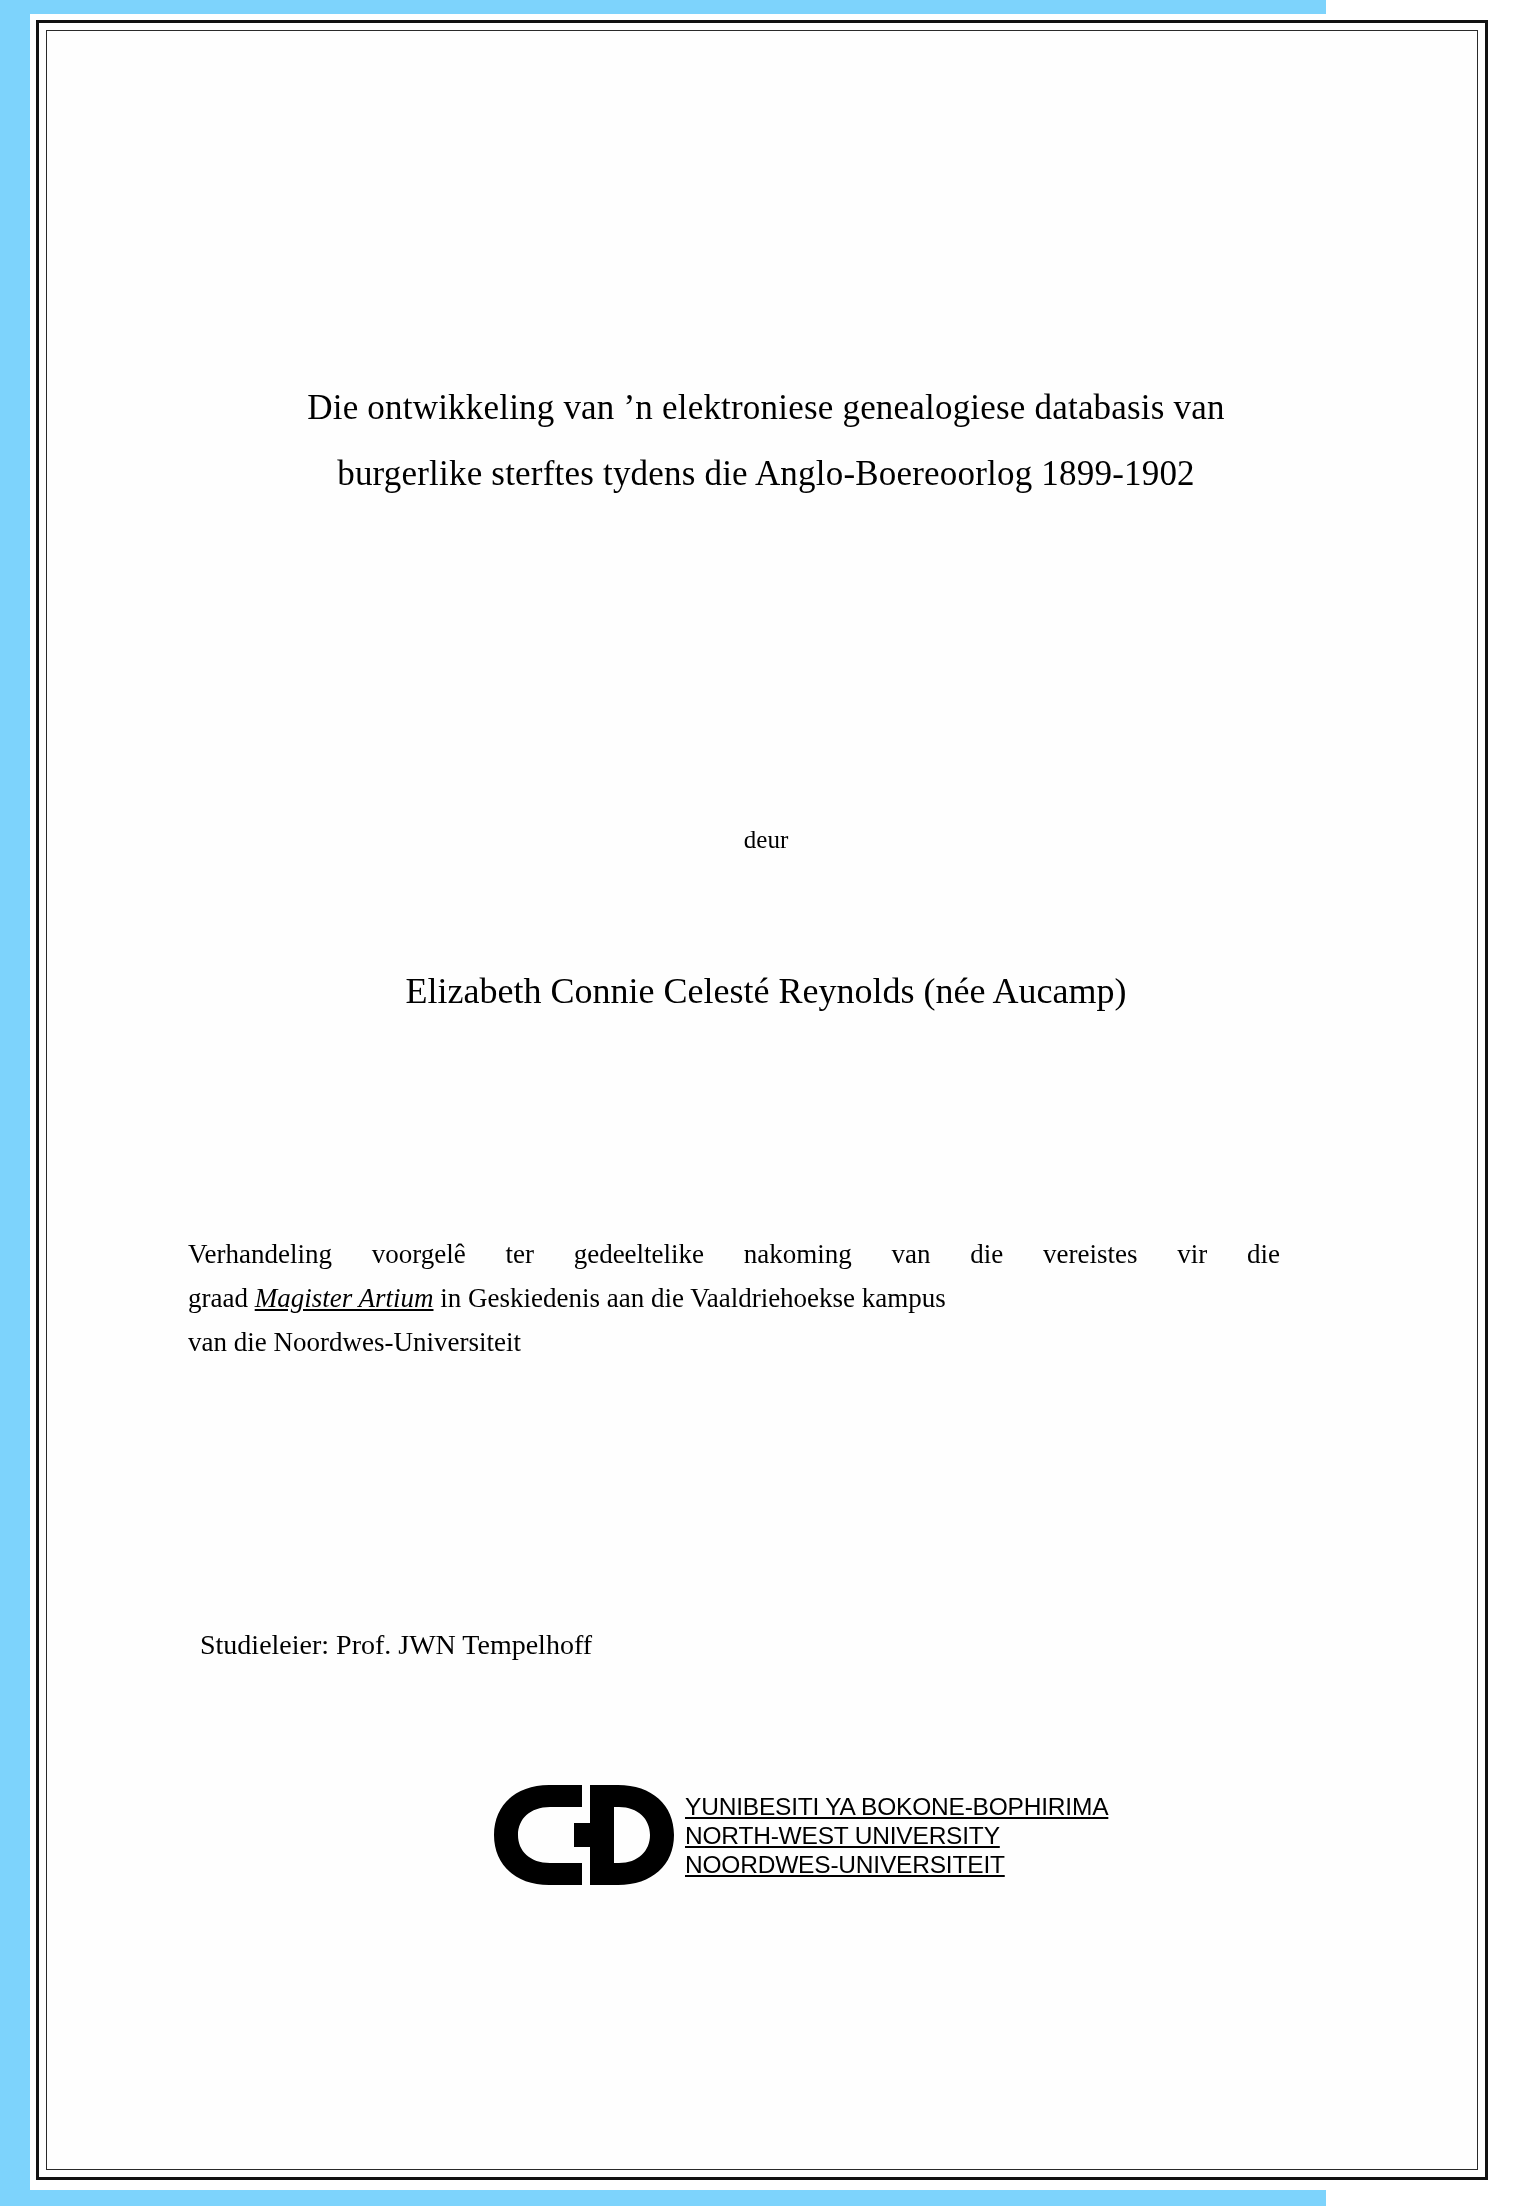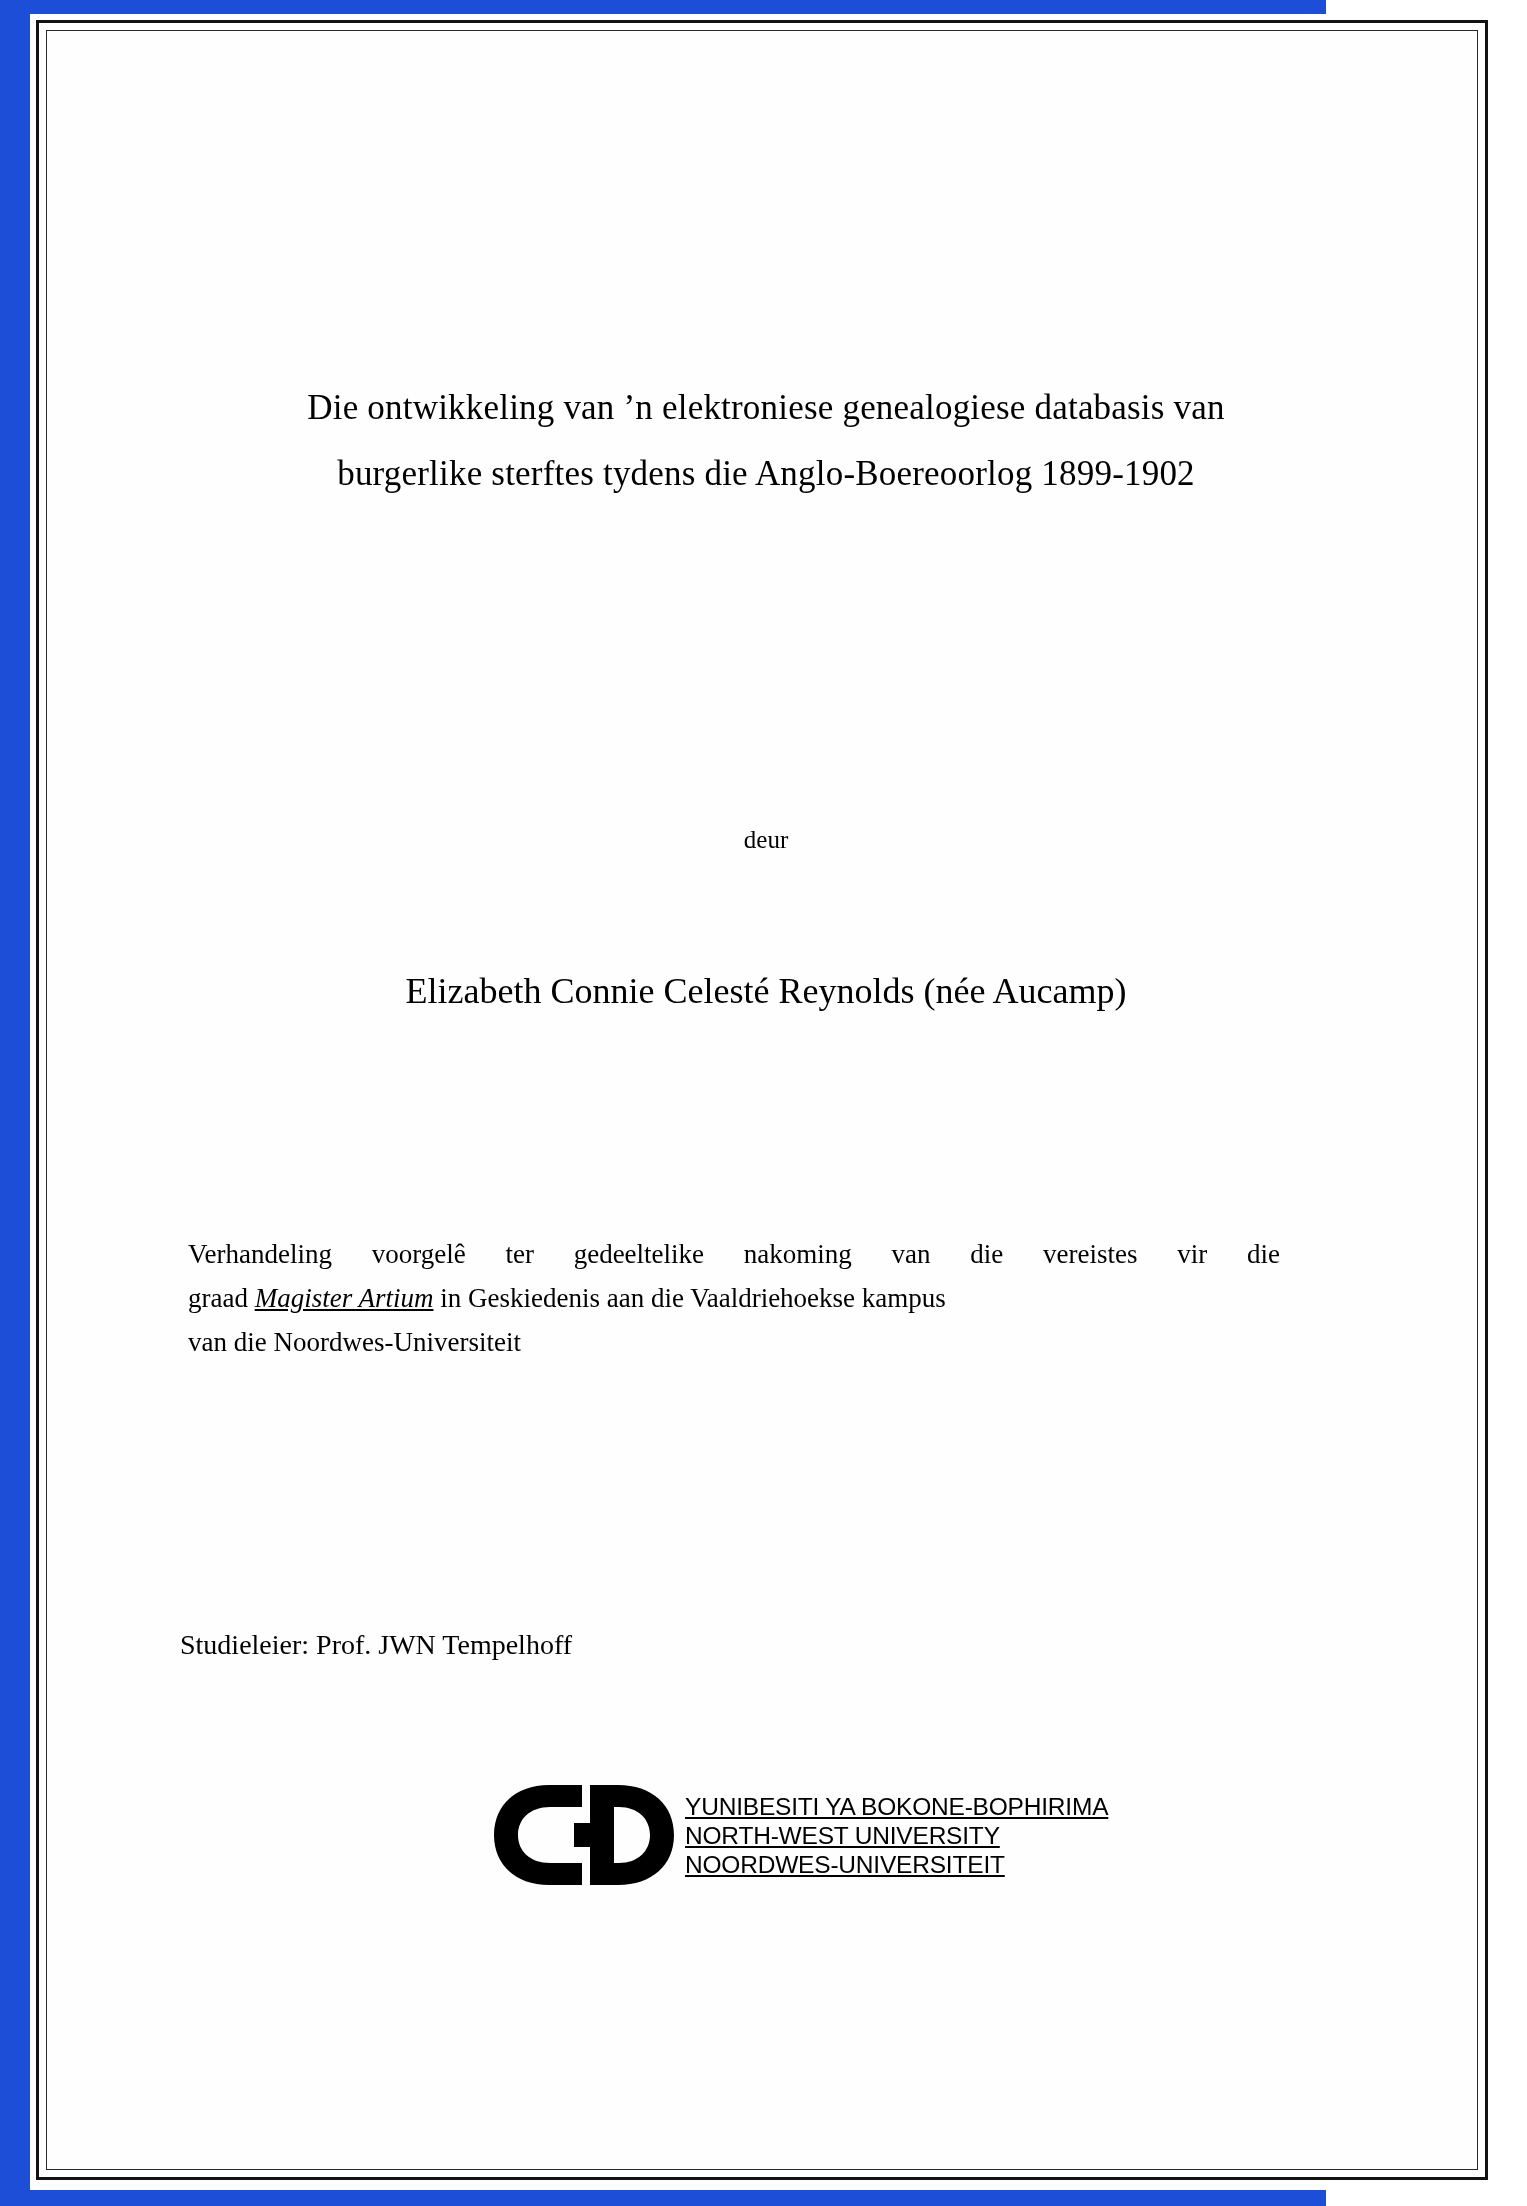--- a/index.html
+++ b/index.html
@@ -15,21 +15,21 @@
     position: relative;
     overflow: hidden;
   }
   
   .scan-page {
     position: absolute;
     left: 0;
     top: 0;
     width: 1326px;
     height: 2206px;
-    background: #1d4ed8;
+    background: #7dd3fc;
   }
   .paper {
     position: absolute;
     left: 30px;
     top: 14px;
     width: 1467px;
     height: 2176px;
     background: #ffffff;
   }
   
@@ -107,21 +107,21 @@
     text-align: justify;
     text-align-last: justify;
   }
   .ital {
     font-style: italic;
     text-decoration: underline;
   }
 
   .supervisor {
     position: absolute;
-    left: 134px;
+    left: 154px;
     top: 1595px;
     width: 1100px;
     font-size: 28px;
     line-height: 39px;
   }
   .supervisor p {
     margin: 0;
   }
 
   .logo-wrap {

